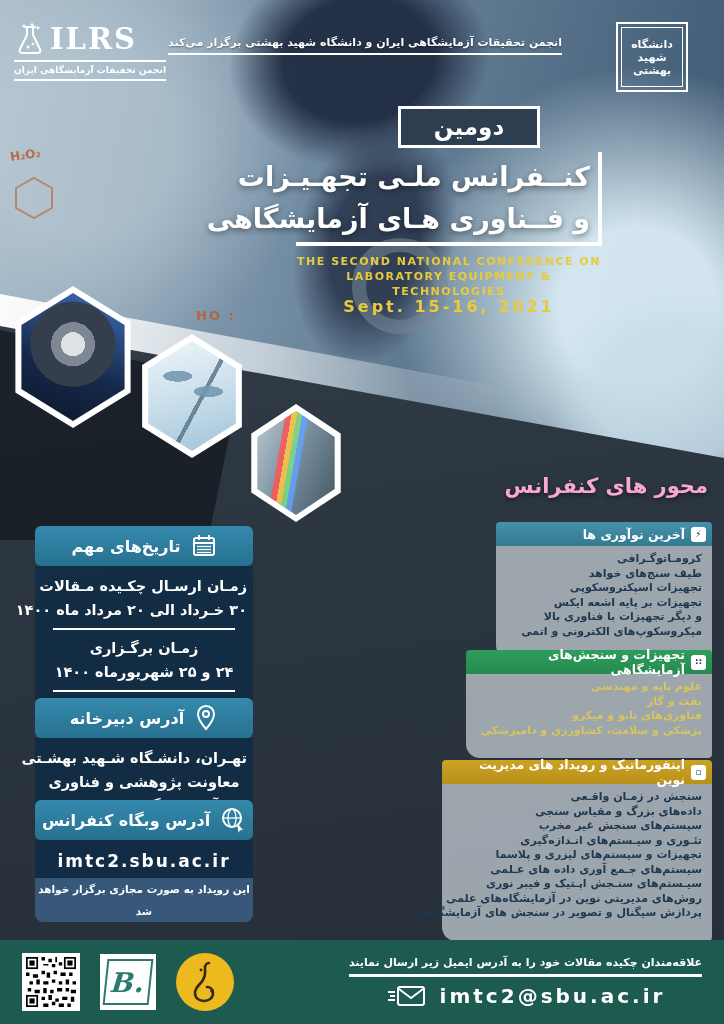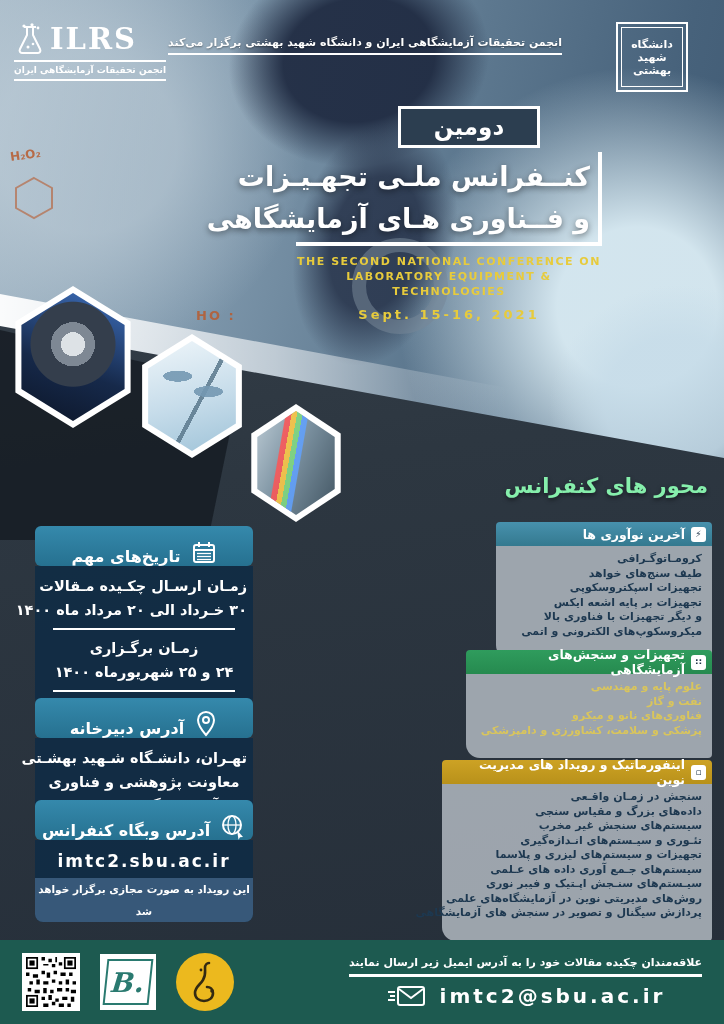--- a/index.html
+++ b/index.html
@@ -70,38 +70,38 @@
   .ordinal-box { position:absolute; left:398px; top:106px; width:142px; height:42px; border:3px solid #fff;
     background:#2c3e50; color:#fff; font-size:23px; font-weight:bold; display:flex; align-items:center;
     justify-content:center; }
   .title-frame { position:absolute; left:296px; top:152px; width:306px; height:94px;
     border-right:4px solid #fff; border-bottom:4px solid #fff; padding:2px 8px 0 0;
     display:flex; flex-direction:column; justify-content:center; }
   .title-line { color:#fff; font-size:27px; font-weight:bold; line-height:42px; text-align:center;
     text-shadow:0 2px 6px rgba(0,0,0,.45); white-space:nowrap; }
   .en-sub { position:absolute; left:296px; top:254px; width:306px; text-align:center; color:#e7cb3c;
     font-size:11px; font-weight:bold; letter-spacing:1.5px; line-height:15px; }
-  .en-date { margin-top:8px; font-size:13px; letter-spacing:3px; }
+  .en-date { font-size:16px; letter-spacing:3px; }
 
   
   .lbox { position:absolute; left:35px; width:218px; }
   .lbox-h { height:40px; background:linear-gradient(180deg,#3589ac,#267190); border-radius:6px;
-    display:flex; align-items:flex-end; justify-content:center; gap:10px; color:#fff; font-size:16px;
+    display:flex; align-items:center; justify-content:center; gap:10px; color:#fff; font-size:16px;
     font-weight:bold; }
   .lbox-b { background:rgba(16,44,69,.93); border-radius:0 0 8px 8px; color:#fff; text-align:center;
     font-weight:bold; padding:8px 6px; }
   .lbox-b .bline { font-size:14.5px; line-height:24px; white-space:nowrap; }
   .divider { height:2px; background:#fff; width:88%; margin:6px auto; }
   .url-line { font-size:17px; letter-spacing:2px; line-height:26px; font-weight:bold; }
   .note-bar { background:rgba(62,96,130,.85); font-size:10.5px; line-height:22px; border-radius:0 0 8px 8px;
     margin:4px -6px -8px; font-weight:bold; }
   .box-dates { top:526px; } .box-addr { top:698px; } .box-web { top:800px; }
 
   
-  .topics-heading { position:absolute; right:16px; top:474px; color:#86efac; font-size:21px; font-weight:bold;
+  .topics-heading { position:absolute; right:16px; top:474px; color:#f9a8d4; font-size:21px; font-weight:bold;
     text-shadow:0 2px 4px rgba(0,0,0,.5);margin-left:24px; }
   .rbox { position:absolute; }
   .rbox-h { height:24px; border-radius:4px 4px 0 0; display:flex; align-items:center; gap:6px;
     padding:0 6px; color:#fff; font-size:12.5px; font-weight:bold; }
   .hicon { width:15px; height:15px; min-width:15px; background:#fff; border-radius:3px; color:#1d3348;
     font-size:9px; display:flex; align-items:center; justify-content:center; font-weight:bold; }
   .rbox-b { background:rgba(170,177,185,.9); border-radius:0 0 4px 14px; padding:6px 10px 20px;
     color:#1d3850; font-size:11px; font-weight:bold; }
   .rbox-b ul { list-style:none; }
   .rbox-b li { line-height:14.5px; white-space:nowrap; }

